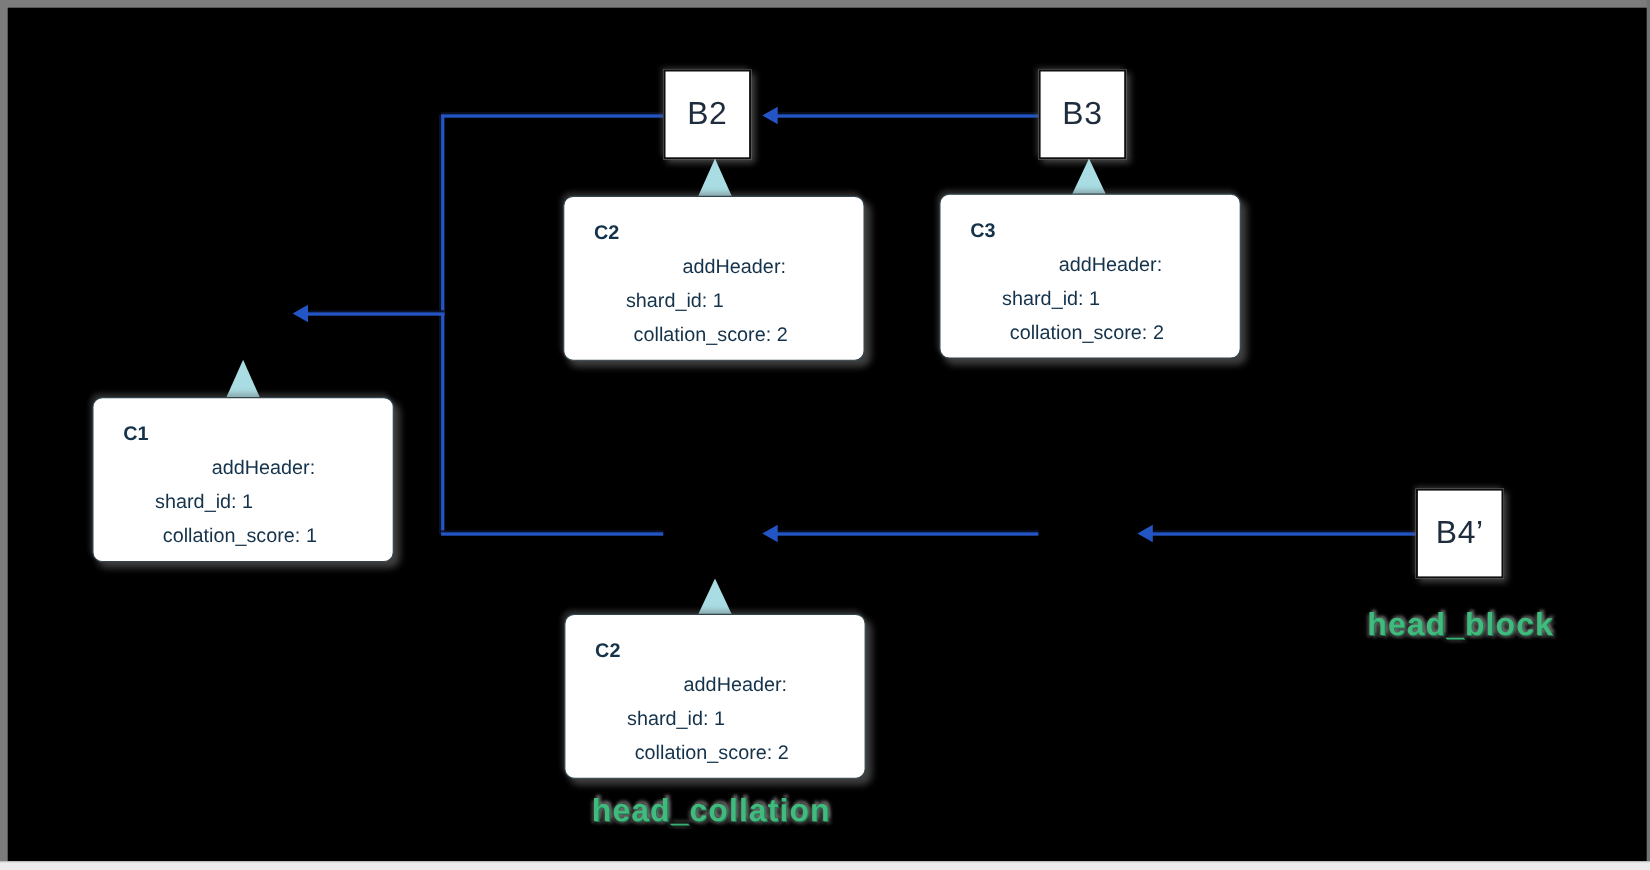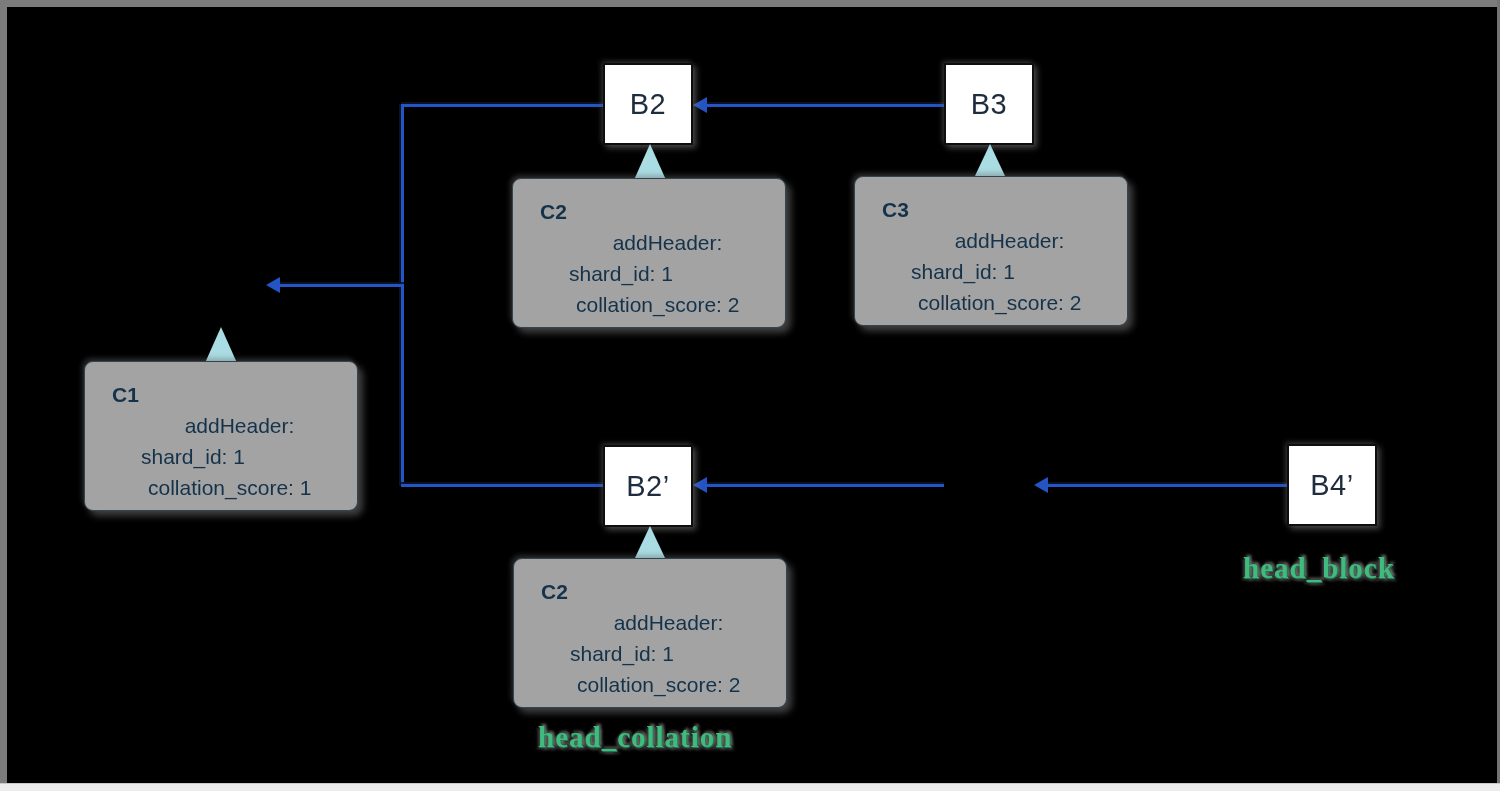--- a/index.html
+++ b/index.html
@@ -17,49 +17,48 @@
 
   
   .hline{position:absolute;height:3px;background:#2355c5;box-shadow:0 -2px 0 rgba(12,20,42,0.9);}
   .vline{position:absolute;width:3px;background:#2355c5;box-shadow:-2px 0 0 rgba(12,20,42,0.9);}
   .arrowhead{position:absolute;width:0;height:0;
     border-top:8px solid transparent;border-bottom:8px solid transparent;
     border-right:14px solid #2355c5;}
 
   
   .block{
-    position:absolute;width:90px;height:82px;background:#ffffff;
+    position:absolute;width:80px;height:82px;background:#ffffff;
     border:2px solid #0e0e0e;
     box-shadow:3px 3px 6px rgba(125,125,125,0.55),-2px -2px 5px rgba(95,95,95,0.45);
     display:flex;align-items:center;justify-content:center;
     font-size:29px;color:#1e2c3d;letter-spacing:0.5px;
   }
 
   
   .callout{
-    position:absolute;width:274px;height:150px;background:#a3a3a3;
+    position:absolute;width:274px;height:150px;background:#ffffff;
     border:1px solid #32454f;border-radius:9px;
     box-shadow:5px 5px 7px rgba(125,125,125,0.5),-2px -3px 5px rgba(105,105,105,0.4);
-    color:#14324a;font-size:21px;line-height:31px;padding-top:17px;
+    color:#14324a;font-size:18px;line-height:31px;padding-top:17px;
   }
   .callout .c-title{margin-left:27px;font-weight:bold;}
   .callout .c-l1{margin-left:37px;text-align:center;}
   .callout .c-l2{margin-left:56px;}
   .callout .c-l3{margin-left:63px;}
   .tail{
     position:absolute;width:32px;background:#a9dde3;
     clip-path:polygon(50% 0,100% 100%,0 100%);
     filter:drop-shadow(-3px 1px 1px rgba(90,90,90,0.7));
   }
 
   
   .green-label{
     position:absolute;font-size:29px;font-weight:bold;color:#41bb7d;letter-spacing:1px;
     text-shadow:1px 1px 0 #1f7a4f,2px -2px 3px rgba(130,130,130,0.85),-2px 2px 3px rgba(110,110,110,0.6),3px 3px 3px rgba(70,70,70,0.8);
-    font-family:Liberation Serif, serif;
   }
 </style>
 </head>
 <body>
 
 <div class="stage">
 
   <div class="edge edge-top"></div>
   <div class="edge edge-left"></div>
   <div class="edge edge-right"></div>
@@ -79,23 +78,20 @@
   <div class="arrowhead" style="left:693px;top:477px"></div>
 
   <div class="hline" style="left:1046px;top:484px;width:241px"></div>
   <div class="arrowhead" style="left:1034px;top:477px"></div>
 
   <div class="block" style="left:603px;top:63px">
     <span>B2</span>
   </div>
   <div class="block" style="left:944px;top:63px">
     <span>B3</span>
-  </div>
-  <div class="block" style="left:603px;top:445px">
-    <span>B2’</span>
   </div>
   <div class="block" style="left:1287px;top:444px">
     <span>B4’</span>
   </div>
 
   <div class="tail" style="left:205px;top:327px;height:36px"></div>
   <div class="tail" style="left:634px;top:144px;height:36px"></div>
   <div class="tail" style="left:974px;top:144px;height:34px"></div>
   <div class="tail" style="left:634px;top:526px;height:34px"></div>
 

